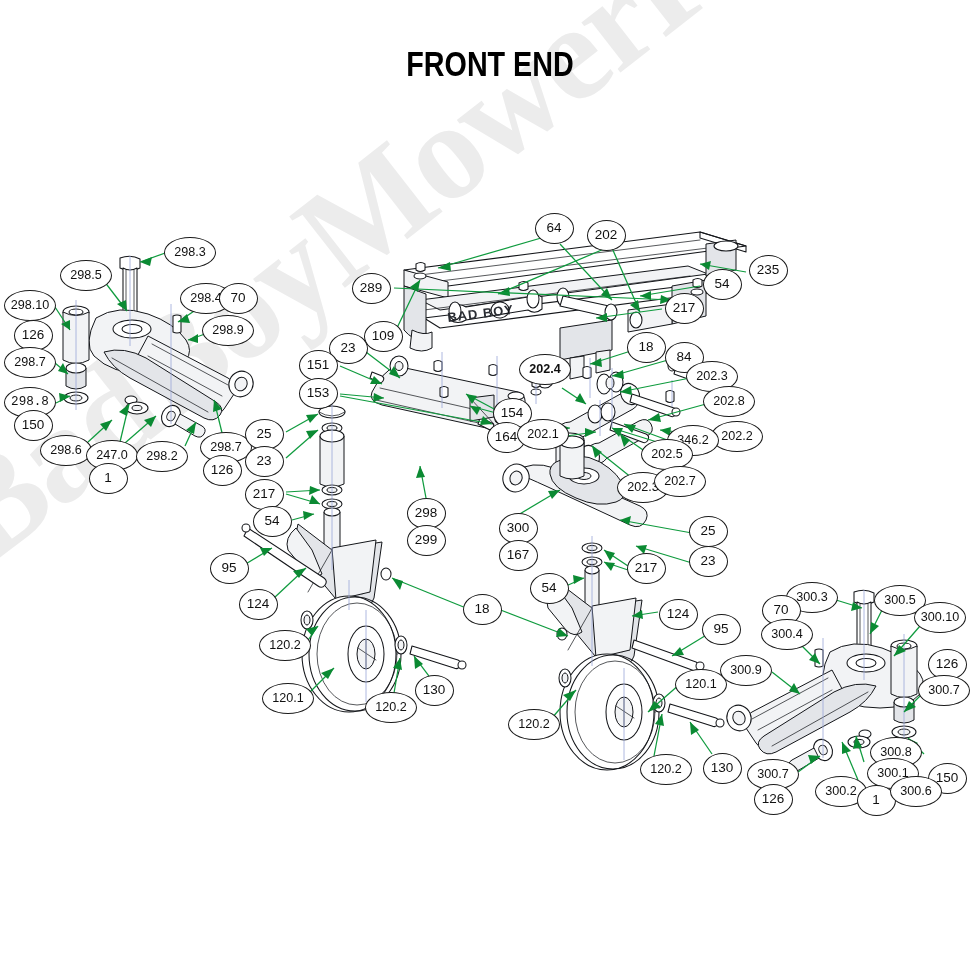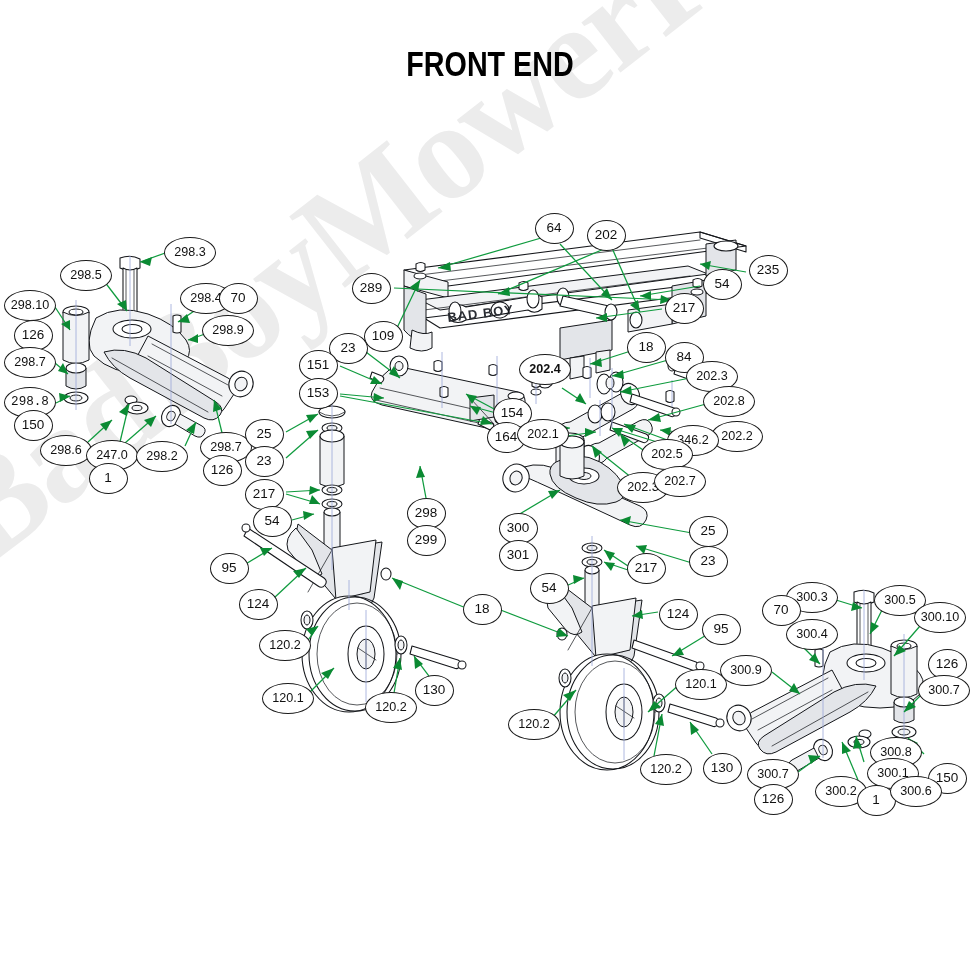--- a/index.html
+++ b/index.html
@@ -673,21 +673,21 @@
       <div class="callout narrow" style="left: 434px; top: 690px;">
         <span>130</span>
       </div>
       <div class="callout narrow" style="left: 482px; top: 609px;">
         <span>18</span>
       </div>
       <div class="callout narrow" style="left: 518px; top: 528px;">
         <span>300</span>
       </div>
       <div class="callout narrow" style="left: 518px; top: 555px;">
-        <span>301</span>
+        <span>167</span>
       </div>
       <div class="callout narrow" style="left: 708px; top: 531px;">
         <span>25</span>
       </div>
       <div class="callout narrow" style="left: 708px; top: 561px;">
         <span>23</span>
       </div>
       <div class="callout narrow" style="left: 646px; top: 568px;">
         <span>217</span>
       </div>
@@ -717,21 +717,21 @@
       </div>
       <div class="callout wide" style="left: 900px; top: 600px;">
         <span>300.5</span>
       </div>
       <div class="callout narrow" style="left: 781px; top: 610px;">
         <span>70</span>
       </div>
       <div class="callout wide" style="left: 940px; top: 617px;">
         <span>300.10</span>
       </div>
-      <div class="callout wide" style="left: 812px; top: 634px;">
+      <div class="callout wide" style="left: 787px; top: 634px;">
         <span>300.4</span>
       </div>
       <div class="callout wide" style="left: 746px; top: 670px;">
         <span>300.9</span>
       </div>
       <div class="callout narrow" style="left: 947px; top: 664px;">
         <span>126</span>
       </div>
       <div class="callout wide" style="left: 944px; top: 690px;">
         <span>300.7</span>

